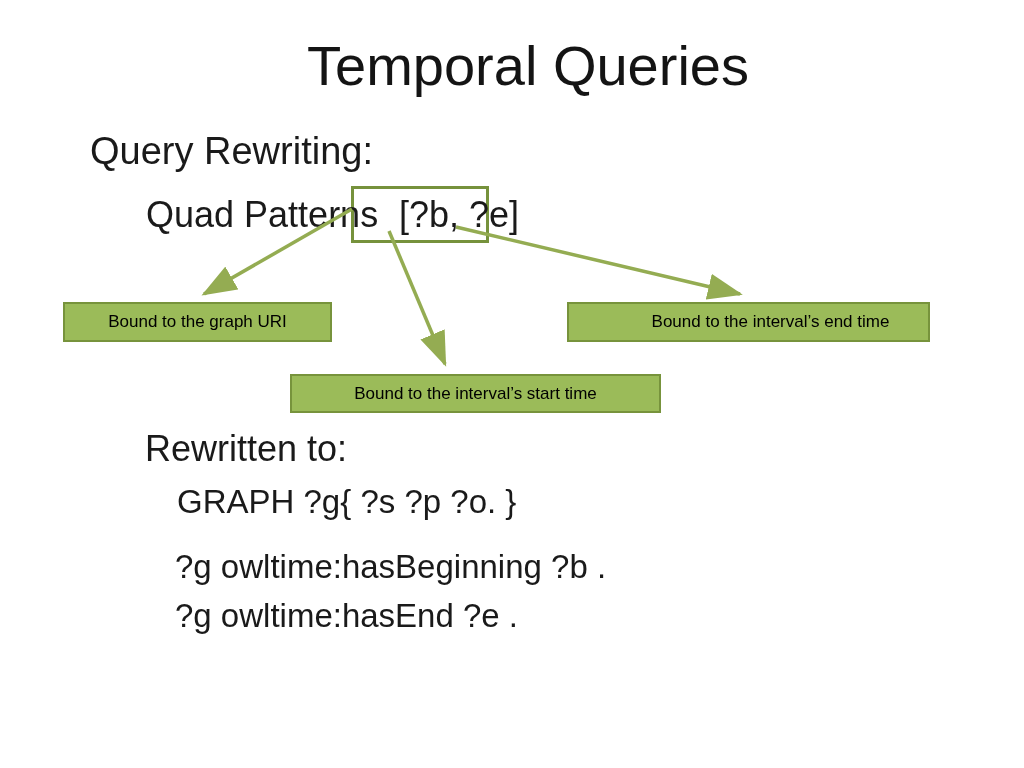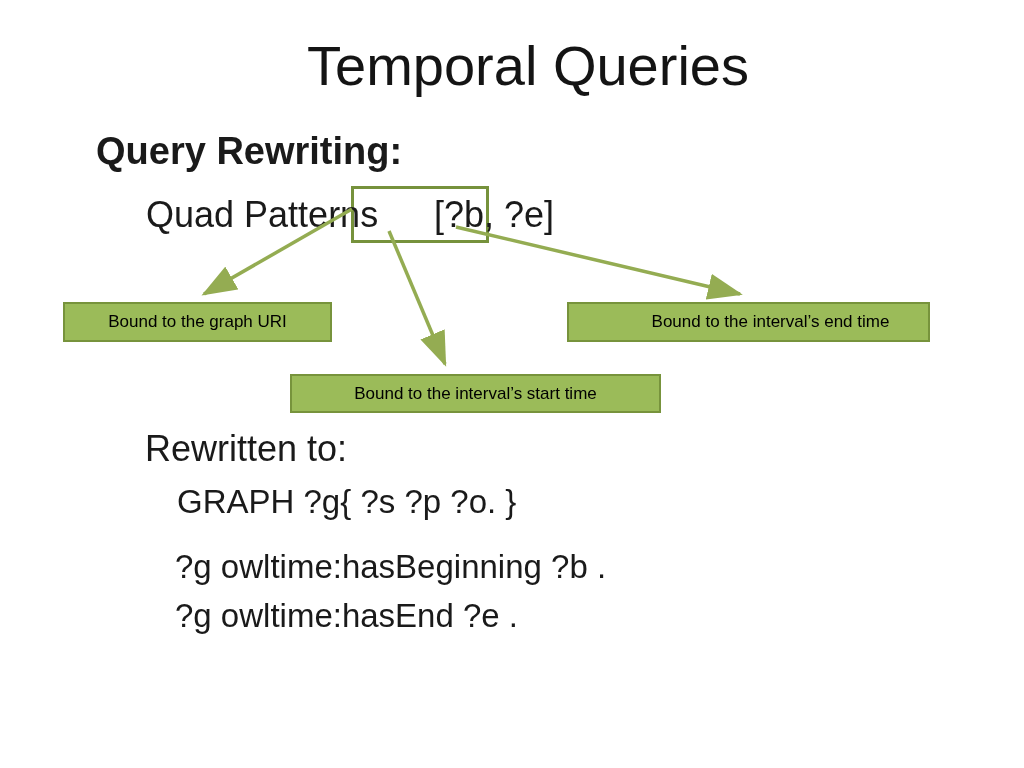--- a/index.html
+++ b/index.html
@@ -15,26 +15,25 @@
   .abs { position: absolute; white-space: nowrap; padding-left: 32px; }
 
   .title {
     left: 0; right: 0; top: 33px;
     text-align: center;
     font-size: 56px;
     font-weight: 400;
     color: #141414;
   }
   .section-heading {
-    left: 64px; top: 130px;
+    left: 58px; top: 130px;
     font-size: 38px;
-    font-weight: bold;
   }
   .quad-prefix  { left: 114px; top: 187px; height: 56px; line-height: 56px; font-size: 36px; }
-  .quad-interval{ left: 367px; top: 187px; height: 40px; line-height: 56px; font-size: 36px; margin-left: 35px; }
+  .quad-interval{ left: 367px; top: 187px; height: 40px; line-height: 56px; font-size: 36px; }
   .quad-suffix  { left: 504px; top: 187px; height: 56px; line-height: 56px; font-size: 36px; }
 
   .interval-outline {
     left: 351px; top: 186px;
     width: 138px; height: 57px;
     border: 3px solid #76923c;
     box-sizing: border-box;
     background: transparent;
   }
 

